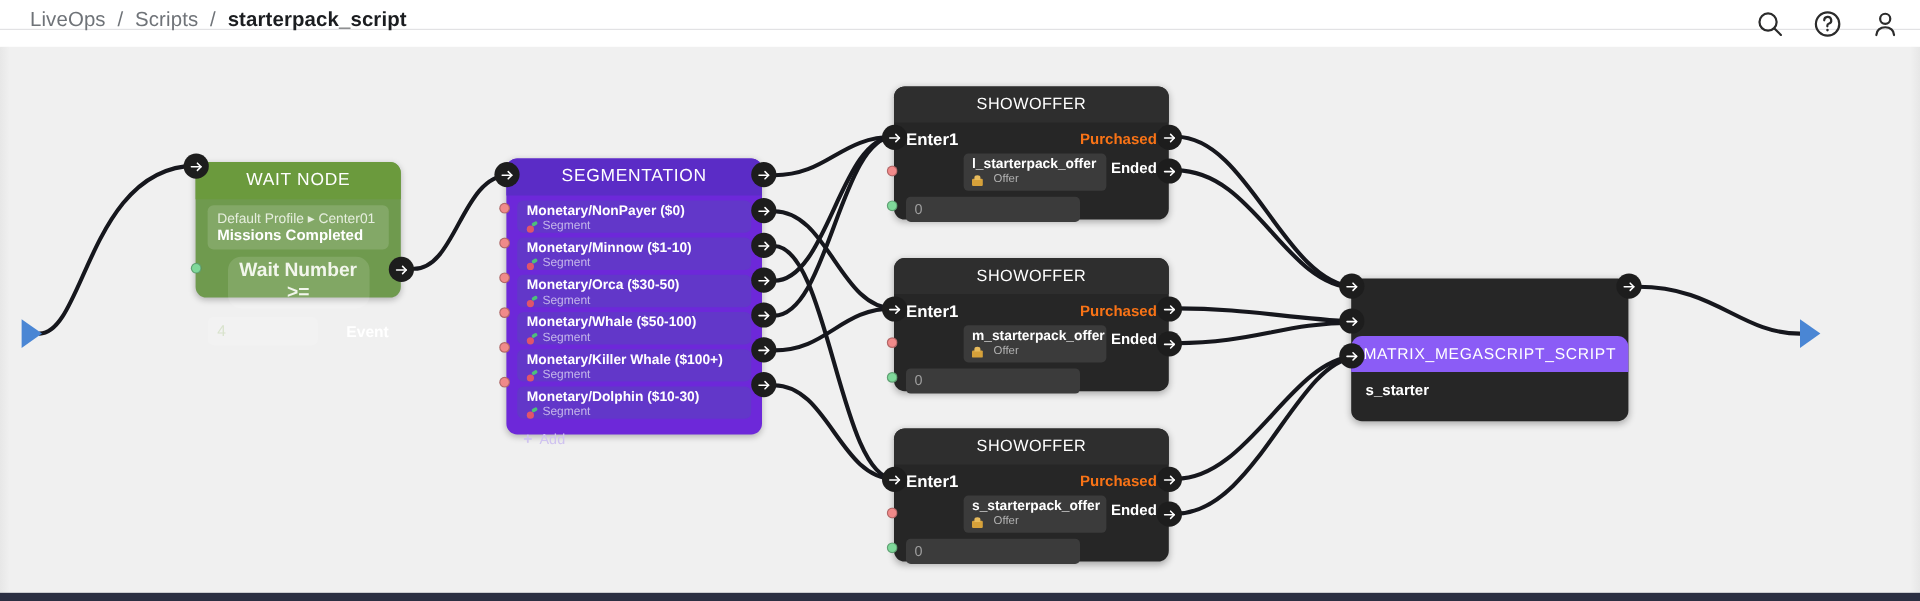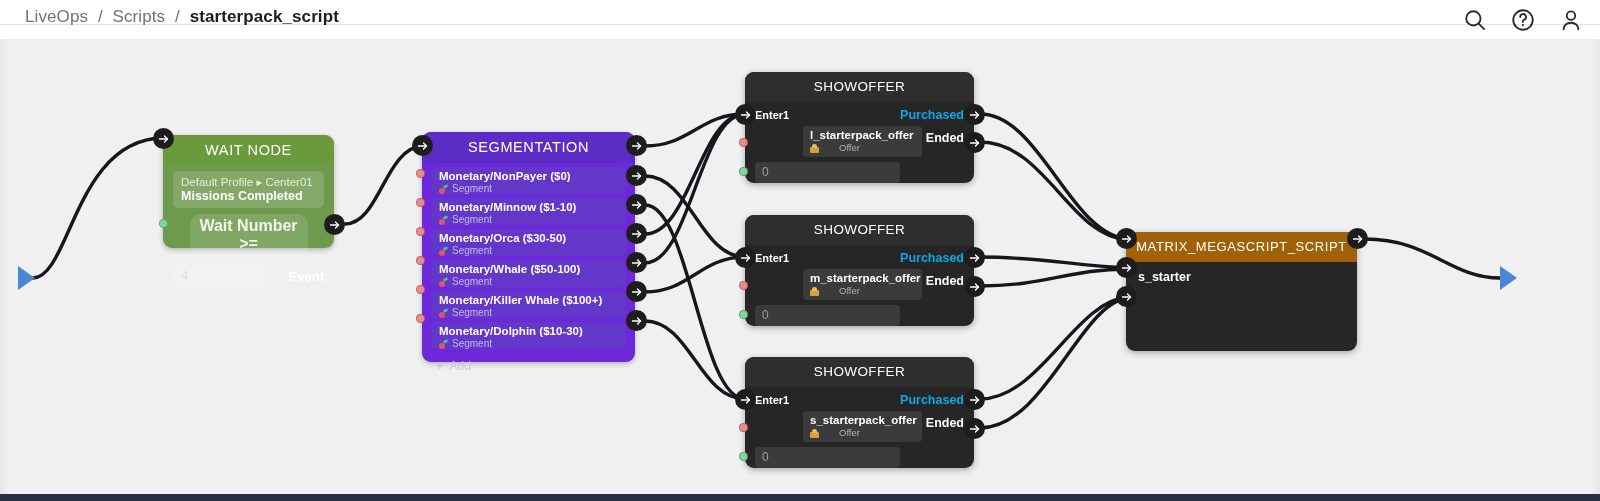--- a/index.html
+++ b/index.html
@@ -101,40 +101,40 @@
   
   .offer-node {
     width: 229px; height: 111px; background: #262626;
     box-shadow: 0 2px 6px rgba(0,0,0,.3);
   }
   .offer-node .node-title {
     background: #2e2e2e; border-radius: 9px 9px 0 0;
     font-size: 13.5px; letter-spacing: .4px;
   }
   .offer-row1 { display: flex; align-items: center; padding: 6px 10px 0; }
-  .offer-enter { font-size: 11px; font-weight: bold; color: #ffffff; }
-  .offer-purch { margin-left: auto; font-size: 12.5px; font-weight: bold; color: #0ea5e9; }
+  .offer-enter { font-size: 14px; font-weight: bold; color: #ffffff; }
+  .offer-purch { margin-left: auto; font-size: 12.5px; font-weight: bold; color: #f97316; }
   .offer-row2 { display: flex; align-items: flex-start; padding: 4px 10px 0; }
   .offer-field {
     background: #3b3b3b; border-radius: 4px; width: 119px; padding: 3px 7px 3px; margin-left: 48px;
   }
   .offer-field .f1 { font-size: 11.5px; font-weight: bold; color: #ffffff; line-height: 13px; }
-  .offer-field .f2 { font-size: 9.5px; color: #b3b3b3; line-height: 12px; display: flex; align-items: center; gap: 20px; }
+  .offer-field .f2 { font-size: 9.5px; color: #b3b3b3; line-height: 12px; display: flex; align-items: center; gap: 9px; }
   .offer-ended { margin-left: auto; margin-top: 5px; font-size: 12.5px; font-weight: bold; color: #ffffff; }
   .offer-num {
     background: #3b3b3b; border-radius: 4px; width: 145px; margin: 5px 10px 0;
     padding: 3px 7px 4px; font-size: 12px; color: #9e9e9e;
   }
 
   
   #matrix-node {
     left: 1126px; top: 193px; width: 231px; height: 119px;
     background: #262626; box-shadow: 0 2px 6px rgba(0,0,0,.3);
   }
-  #matrix-node .node-title { background: #a16207; border-radius: 9px 9px 0 0; font-size: 13px; }
+  #matrix-node .node-title { background: #8b5cf6; border-radius: 9px 9px 0 0; font-size: 13px; margin-top: 48px; }
   .mx-row { display: flex; align-items: center; padding: 0 12px; height: 29px; }
   .mx-in { font-size: 12.5px; font-weight: bold; color: #ffffff; }
   .mx-out { margin-left: auto; font-size: 12.5px; font-weight: bold; color: #ffffff; }
 
   
   .port {
     position: absolute; width: 21px; height: 21px; border-radius: 50%;
     background: #1d1d1d; display: flex; align-items: center; justify-content: center;
   }
   .port svg { width: 12px; height: 12px; display: block; }

